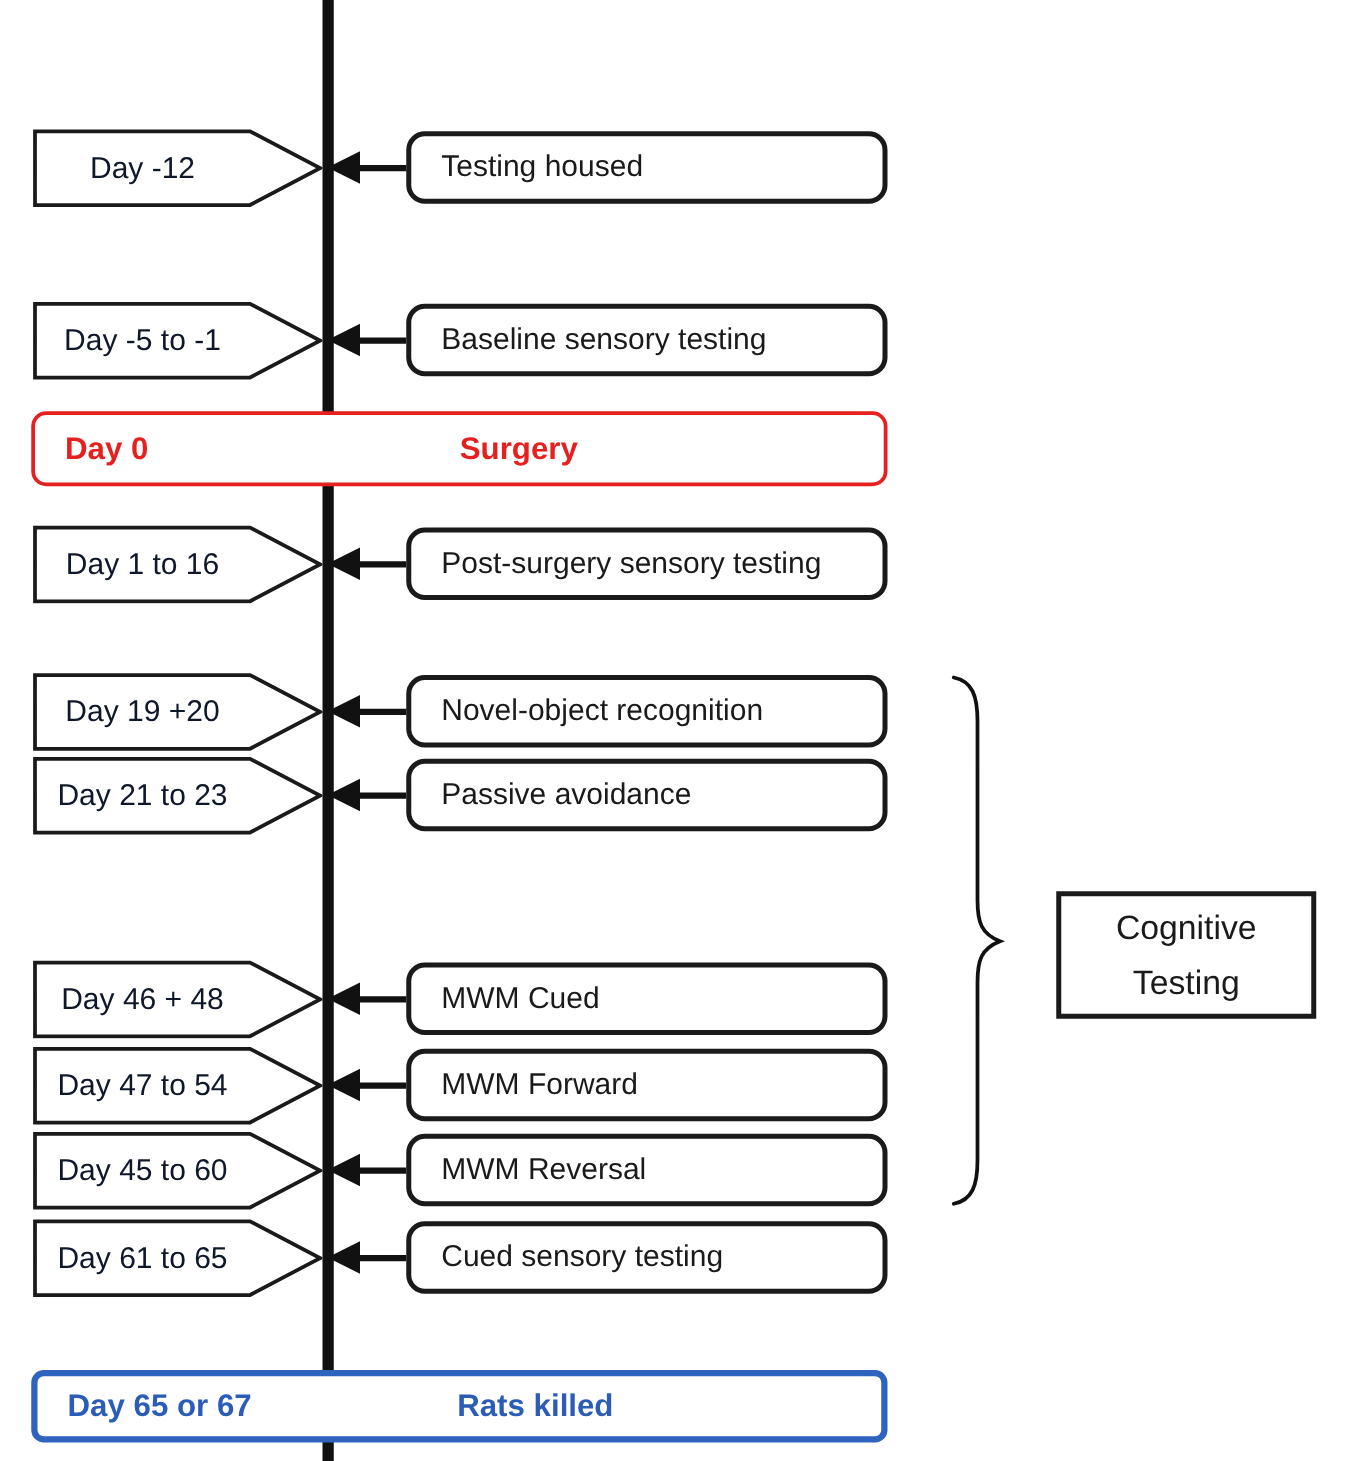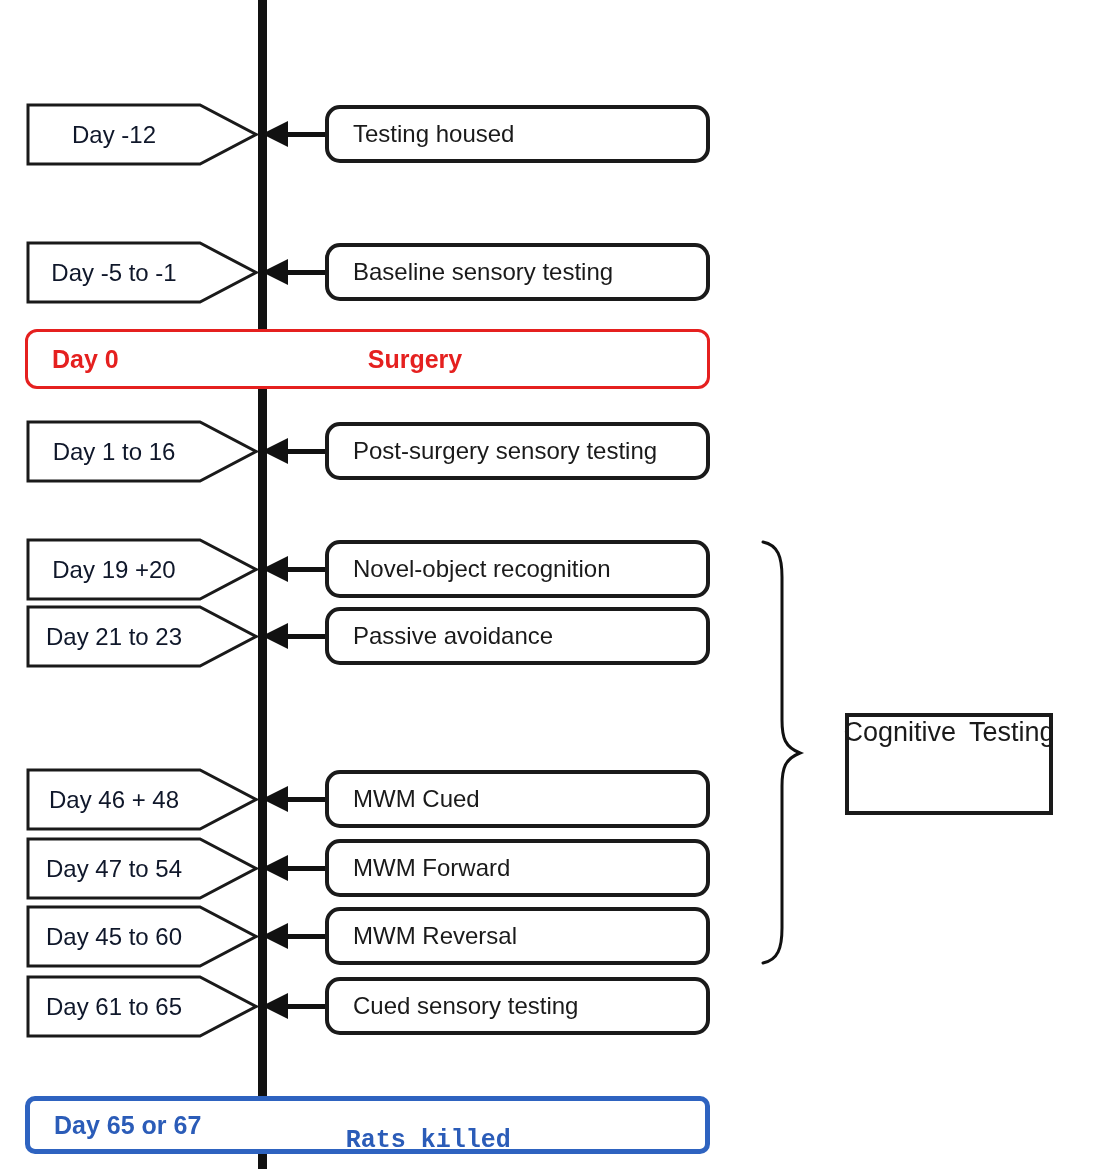--- a/index.html
+++ b/index.html
@@ -49,28 +49,28 @@
   .surgery-box{
     top:329px;height:60px;border:3px solid #e5201f;border-radius:12px;
     color:#e5201f;font-size:25px;line-height:54px;
   }
   .endpoint-box{
     top:1096px;height:58px;border:5px solid #2e63c0;border-radius:10px;
     color:#2b5cb8;font-size:25px;line-height:48px;
   }
   .milestone .day{position:absolute;left:24px;top:0;}
   .surgery-box .event{position:absolute;left:57%;top:0;transform:translateX(-50%);}
-  .endpoint-box .event{position:absolute;left:59%;top:16px;transform:translateX(-50%);font-family:Liberation Mono, monospace;}
+  .endpoint-box .event{position:absolute;left:59%;top:0;transform:translateX(-50%);}
   
   .brace-svg{position:absolute;left:752px;top:535px;width:56px;height:440px;z-index:2;}
   .cognitive-box{
     position:absolute;left:845px;top:713px;width:208px;height:102px;
     box-sizing:border-box;border:4px solid #1a1a1a;background:#ffffff;
     text-align:center;font-size:27px;z-index:2;
-    display:flex;flex-direction:row;justify-content:center;gap:13px;
+    display:flex;flex-direction:column;justify-content:center;gap:13px;
   }
 </style>
 </head>
 <body>
 
 <div class="canvas">
 
   <div class="timeline"></div>
 
   <div class="row r0">

